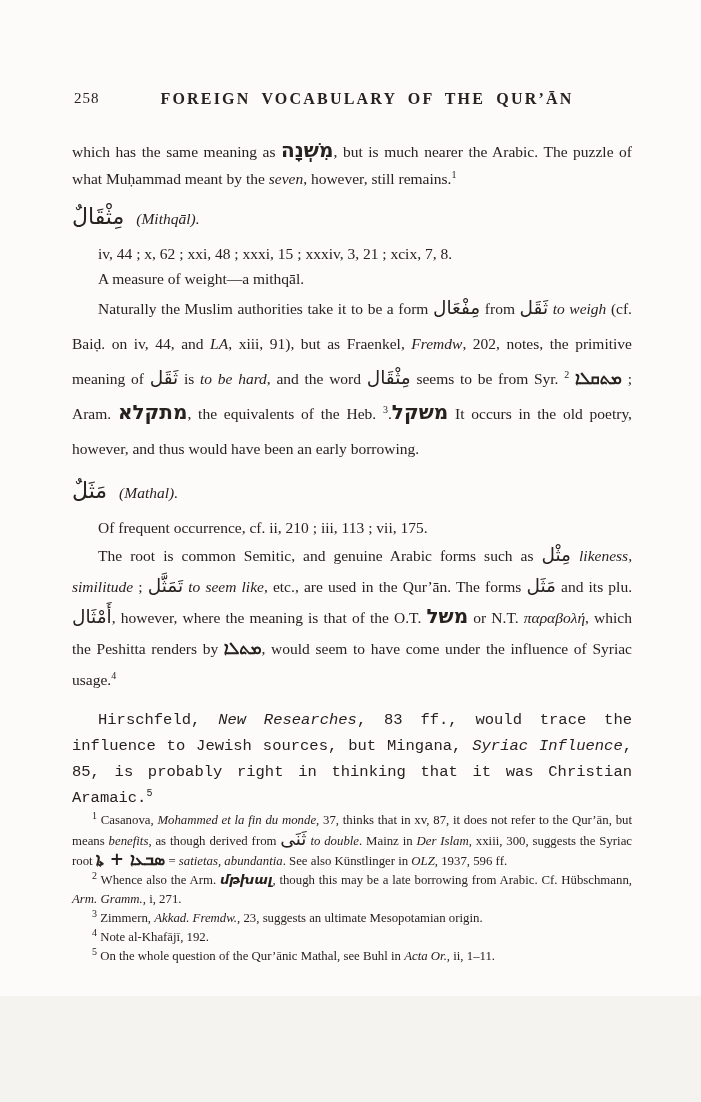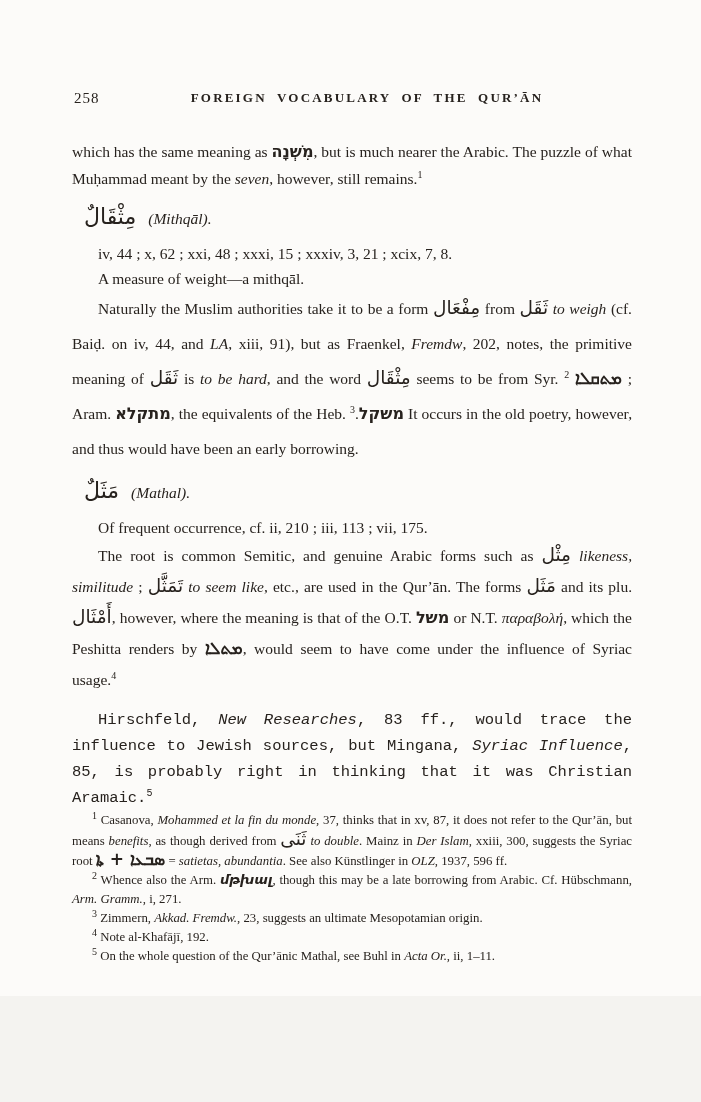--- a/index.html
+++ b/index.html
@@ -8,36 +8,36 @@
     width:701px;height:996px;
     background:#fcfbf9;
     box-sizing:border-box;
     padding:90px 69px 0 72px;
     overflow:hidden;
     font-family:"Liberation Serif","DejaVu Serif",serif;
     color:#27221e;
   }
   .header{position:relative;height:18px;margin-bottom:30px;}
   .pagenum{position:absolute;left:2px;top:0;font-size:15px;letter-spacing:1px;}
-  .title{text-align:center;font-size:13px;font-weight:bold;letter-spacing:2.2px;word-spacing:5px;padding-left:30px;}
+  .title{text-align:center;font-size:16px;font-weight:bold;letter-spacing:2.2px;word-spacing:5px;padding-left:30px;}
   p{margin:0;}
   .body{font-size:15.5px;text-align:justify;}
   .p1{line-height:27px;margin-bottom:10px;}
   .ph{line-height:26px;margin-top:12px;font-family:Liberation Mono, monospace;}
   .pwide{line-height:35px;}
   .pwide2{line-height:31px;}
   .ind-first{text-indent:26px;}
   .line{line-height:25px;margin-left:26px;text-align:left;}
-  .entry-heading{margin:10px 12px 5px;line-height:34px;white-space:nowrap;}
+  .entry-heading{margin:10px 0 5px;line-height:34px;white-space:nowrap;}
   .ar-head{font-family:"DejaVu Sans",sans-serif;font-size:22px;line-height:1;margin-right:12px;}
   .translit{font-size:15.5px;}
   .it{font-style:italic;}
   .gk{font-style:italic;}
   .ar{font-family:"DejaVu Sans",sans-serif;font-size:18.5px;line-height:1;}
-  .he{font-family:"DejaVu Sans",sans-serif;font-weight:bold;font-size:16px;line-height:1;}
+  .he{font-family:"DejaVu Sans",sans-serif;font-weight:bold;font-size:20px;line-height:1;}
   .sy{font-family:"DejaVu Sans",sans-serif;font-weight:bold;font-size:17px;line-height:1;}
   .am{font-family:"DejaVu Sans",sans-serif;font-weight:bold;font-style:italic;font-size:13px;line-height:1;}
   .sup{font-size:10px;vertical-align:super;line-height:0;}
   .footnotes{margin-top:0;}
   .fn{font-size:12.8px;line-height:19px;text-align:justify;text-indent:20px;}
 </style>
 </head>
 <body>
 
 <div class="page">

